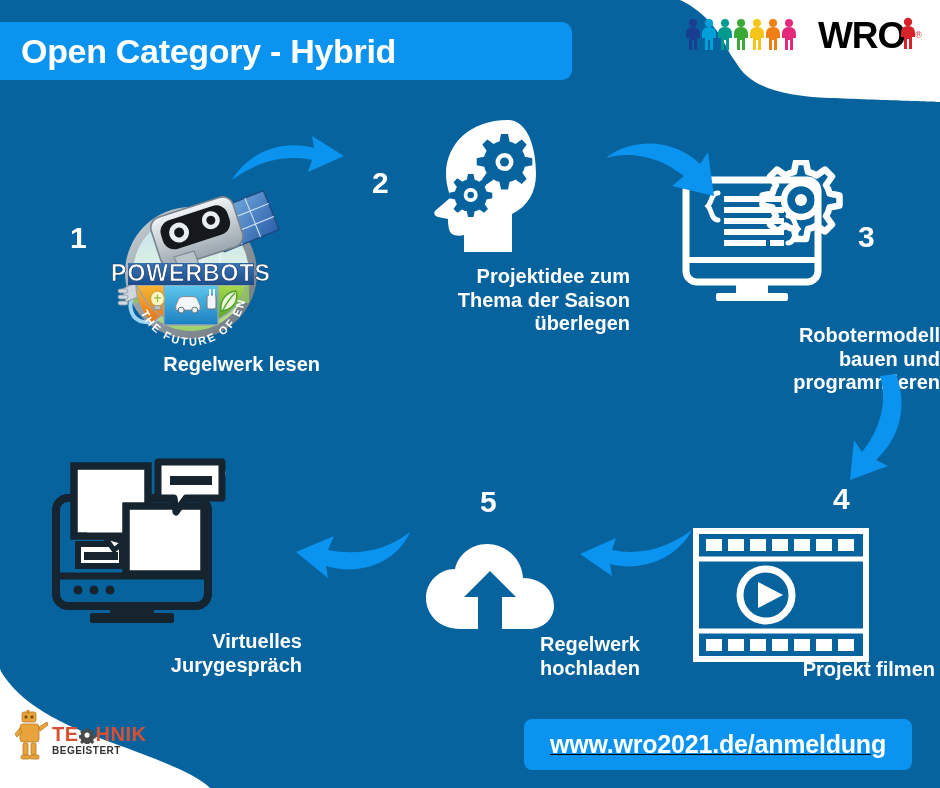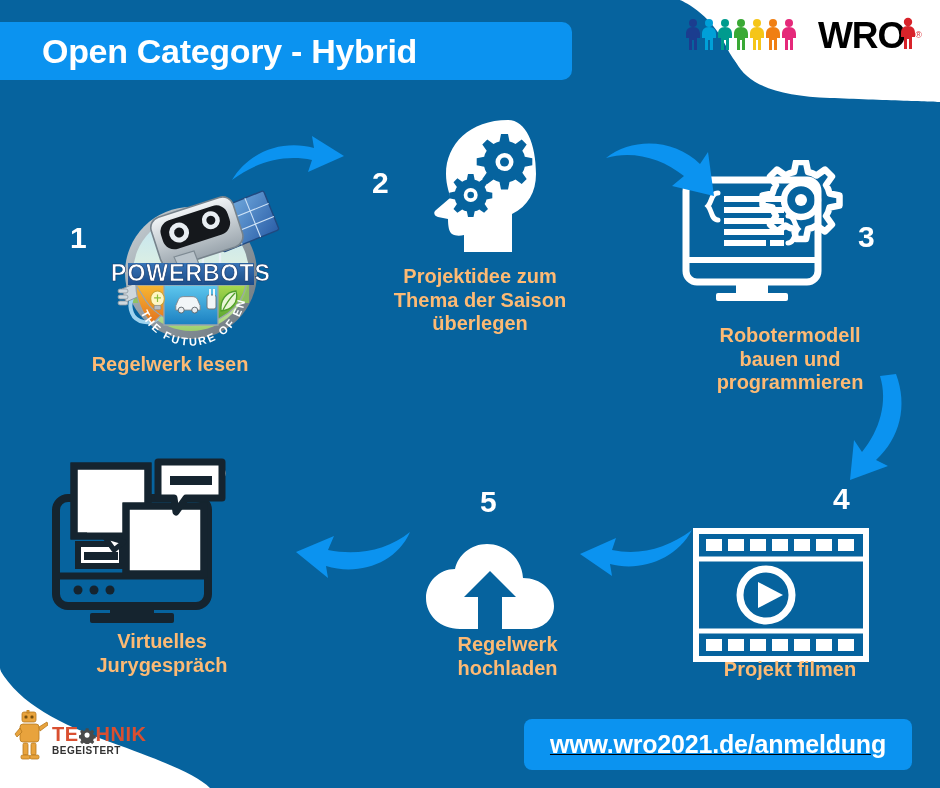--- a/index.html
+++ b/index.html
@@ -24,41 +24,41 @@
   .botwhite svg{display:block;}
 
   
   .title-banner{
     position:absolute;left:0;top:22px;width:572px;height:58px;
     background:#0b93f0;border-radius:0 10px 10px 0;
     display:flex;align-items:center;
   }
   .title-banner .t{
     color:#ffffff;font-size:34px;font-weight:bold;letter-spacing:-0.3px;
-    padding-left:42px;white-space:nowrap;
+    padding-left:21px;white-space:nowrap;
   }
 
   
   .wro-logo{position:absolute;right:18px;top:12px;display:flex;align-items:center;height:46px;}
   .wro-figs{display:flex;align-items:flex-end;gap:1px;}
   .wro-word{
     font-family:"Liberation Sans", sans-serif;
     font-size:37px;font-weight:bold;color:#000;line-height:1;margin-left:1px;
     letter-spacing:-1px;
   }
   .wro-reg{font-size:9px;color:#d8232a;vertical-align:super;margin-left:-2px;}
 
   
   .step{position:absolute;}
   .step .num{
     position:absolute;color:#ffffff;font-size:30px;font-weight:bold;line-height:1;
   }
   .step .caption{
-    position:absolute;color:#fdba74;font-size:20px;font-weight:bold;
-    text-align:center;line-height:1.18;width:100%;left:0;white-space:pre-line;
+    position:absolute;color:#ffffff;font-size:20px;font-weight:bold;
+    text-align:right;line-height:1.18;width:100%;left:0;white-space:pre-line;
   }
   .icon-wrap{position:absolute;}
 
   
   #step1{left:20px;top:185px;width:300px;height:200px;}
   #step1 .num{left:50px;top:38px;}
   #step1 .icon-wrap{left:82px;top:0px;}
   #step1 .caption{top:168px;}
 
   

